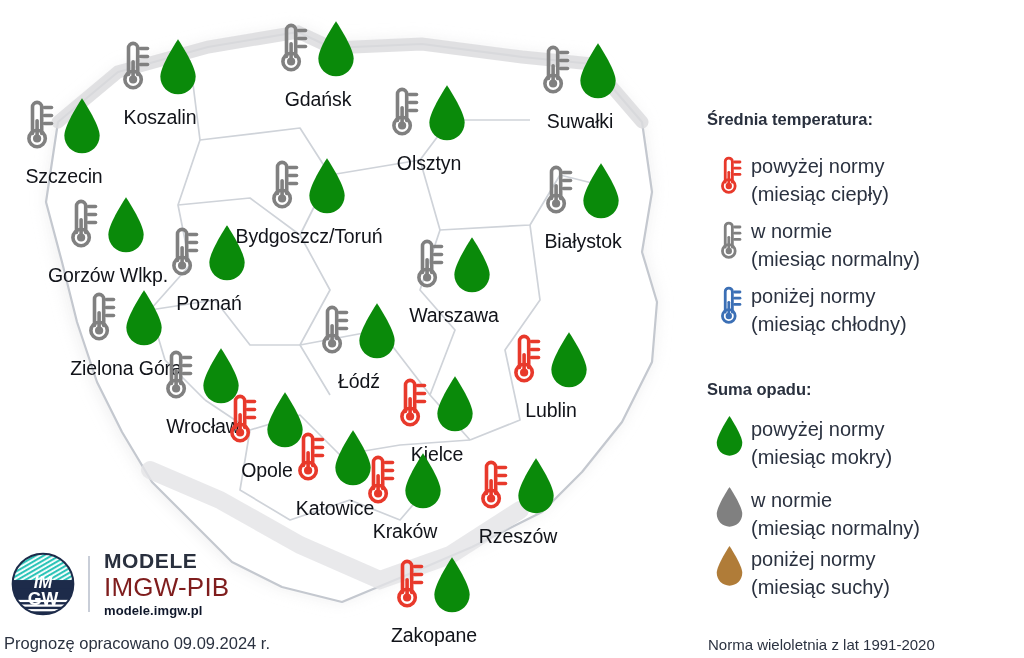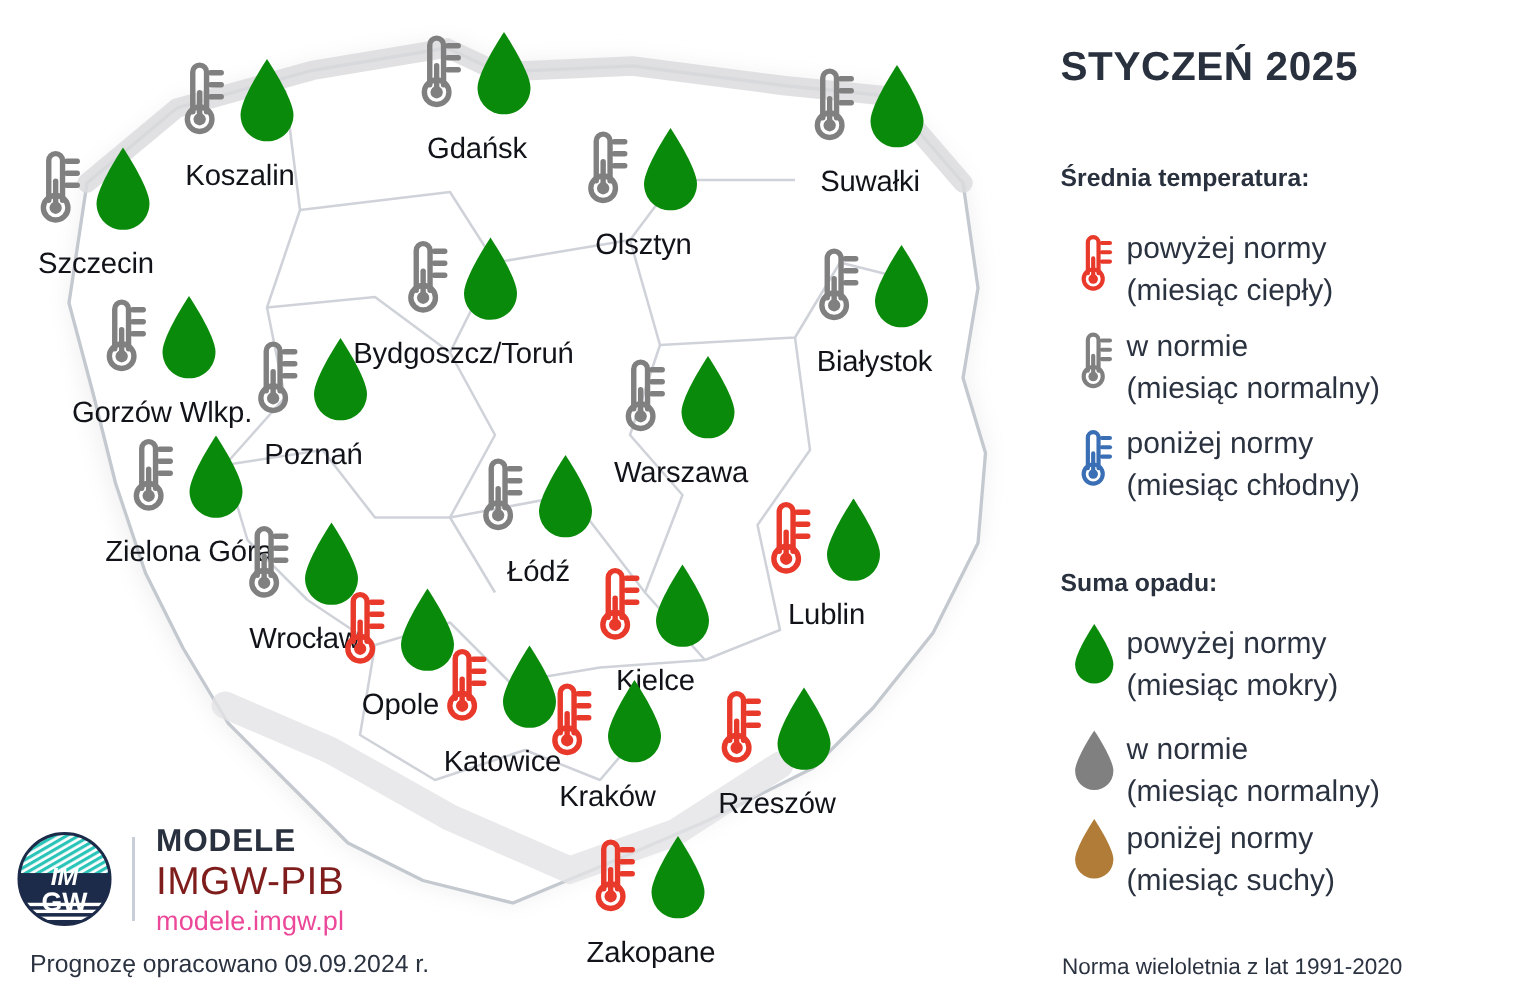--- a/index.html
+++ b/index.html
@@ -57,24 +57,24 @@
   #lp1 { top:484px; }
   #lp2 { top:543px; }
 
   
   #logo { position:absolute; left:10px; top:549px; display:flex; align-items:center;justify-content:center; }
   #logo-mark { width:66px; height:66px; flex:0 0 66px; }
   #logo-div { width:2px; height:56px; background:#c9ced8; margin:0 14px 0 12px; }
   #logo-text { line-height:1.12; }
   #logo-l1 { font-size:21px; font-weight:bold; color:#29303e; letter-spacing:0.6px; }
   #logo-l2 { font-size:26px; color:#7f1d1d; letter-spacing:0.2px; }
-  #logo-l3 { font-size:18px; font-weight:normal; color:#ec4899; margin-top:2px; letter-spacing:0.1px; }
+  #logo-l3 { font-size:13px; font-weight:bold; color:#0f172a; margin-top:2px; letter-spacing:0.1px; }
 
   
-  #foot-left  { position:absolute; left:20px;  top:634px; font-size:16.5px; color:#2b3240; }
+  #foot-left  { position:absolute; left:4px;  top:634px; font-size:16.5px; color:#2b3240; }
   #foot-right { position:absolute; left:708px; top:636px; font-size:15px; color:#2b3240; }
 </style>
 </head>
 <body>
 
 <div id="root">
 
   <div id="map-panel">
 
     <svg id="map-svg" viewBox="0 0 690 640">
@@ -492,21 +492,20 @@
                 <path d="M17 1 C17 1 3 22 3 30.5 C3 38.5 9.3 44.6 17 44.6 C24.7 44.6 31 38.5 31 30.5 C31 22 17 1 17 1 Z" fill="#0a8a0a"></path>
               </svg></span>
           </div>
           <div class="city-label">Zakopane</div>
         </div>
       </div>
   </div>
 
   <div id="side">
 
-    <div id="title">STYCZEŃ 2025</div>
 
     <div class="legend-head" id="head-temp">Średnia temperatura:</div>
 
     <div class="legend-row" id="lt0">
       <div class="legend-ico">
           <svg width="31" height="44" viewBox="0 0 40 56">
             <g fill="none" stroke="#e8392b" stroke-width="3.6" stroke-linecap="round">
               <path d="M14.5 38.5 V12 a4.6 4.6 0 0 1 9.2 0 V38.5"></path>
               <circle cx="19.1" cy="43.5" r="8.2"></circle>
               <path d="M26.5 12.5 H33.5"></path>

